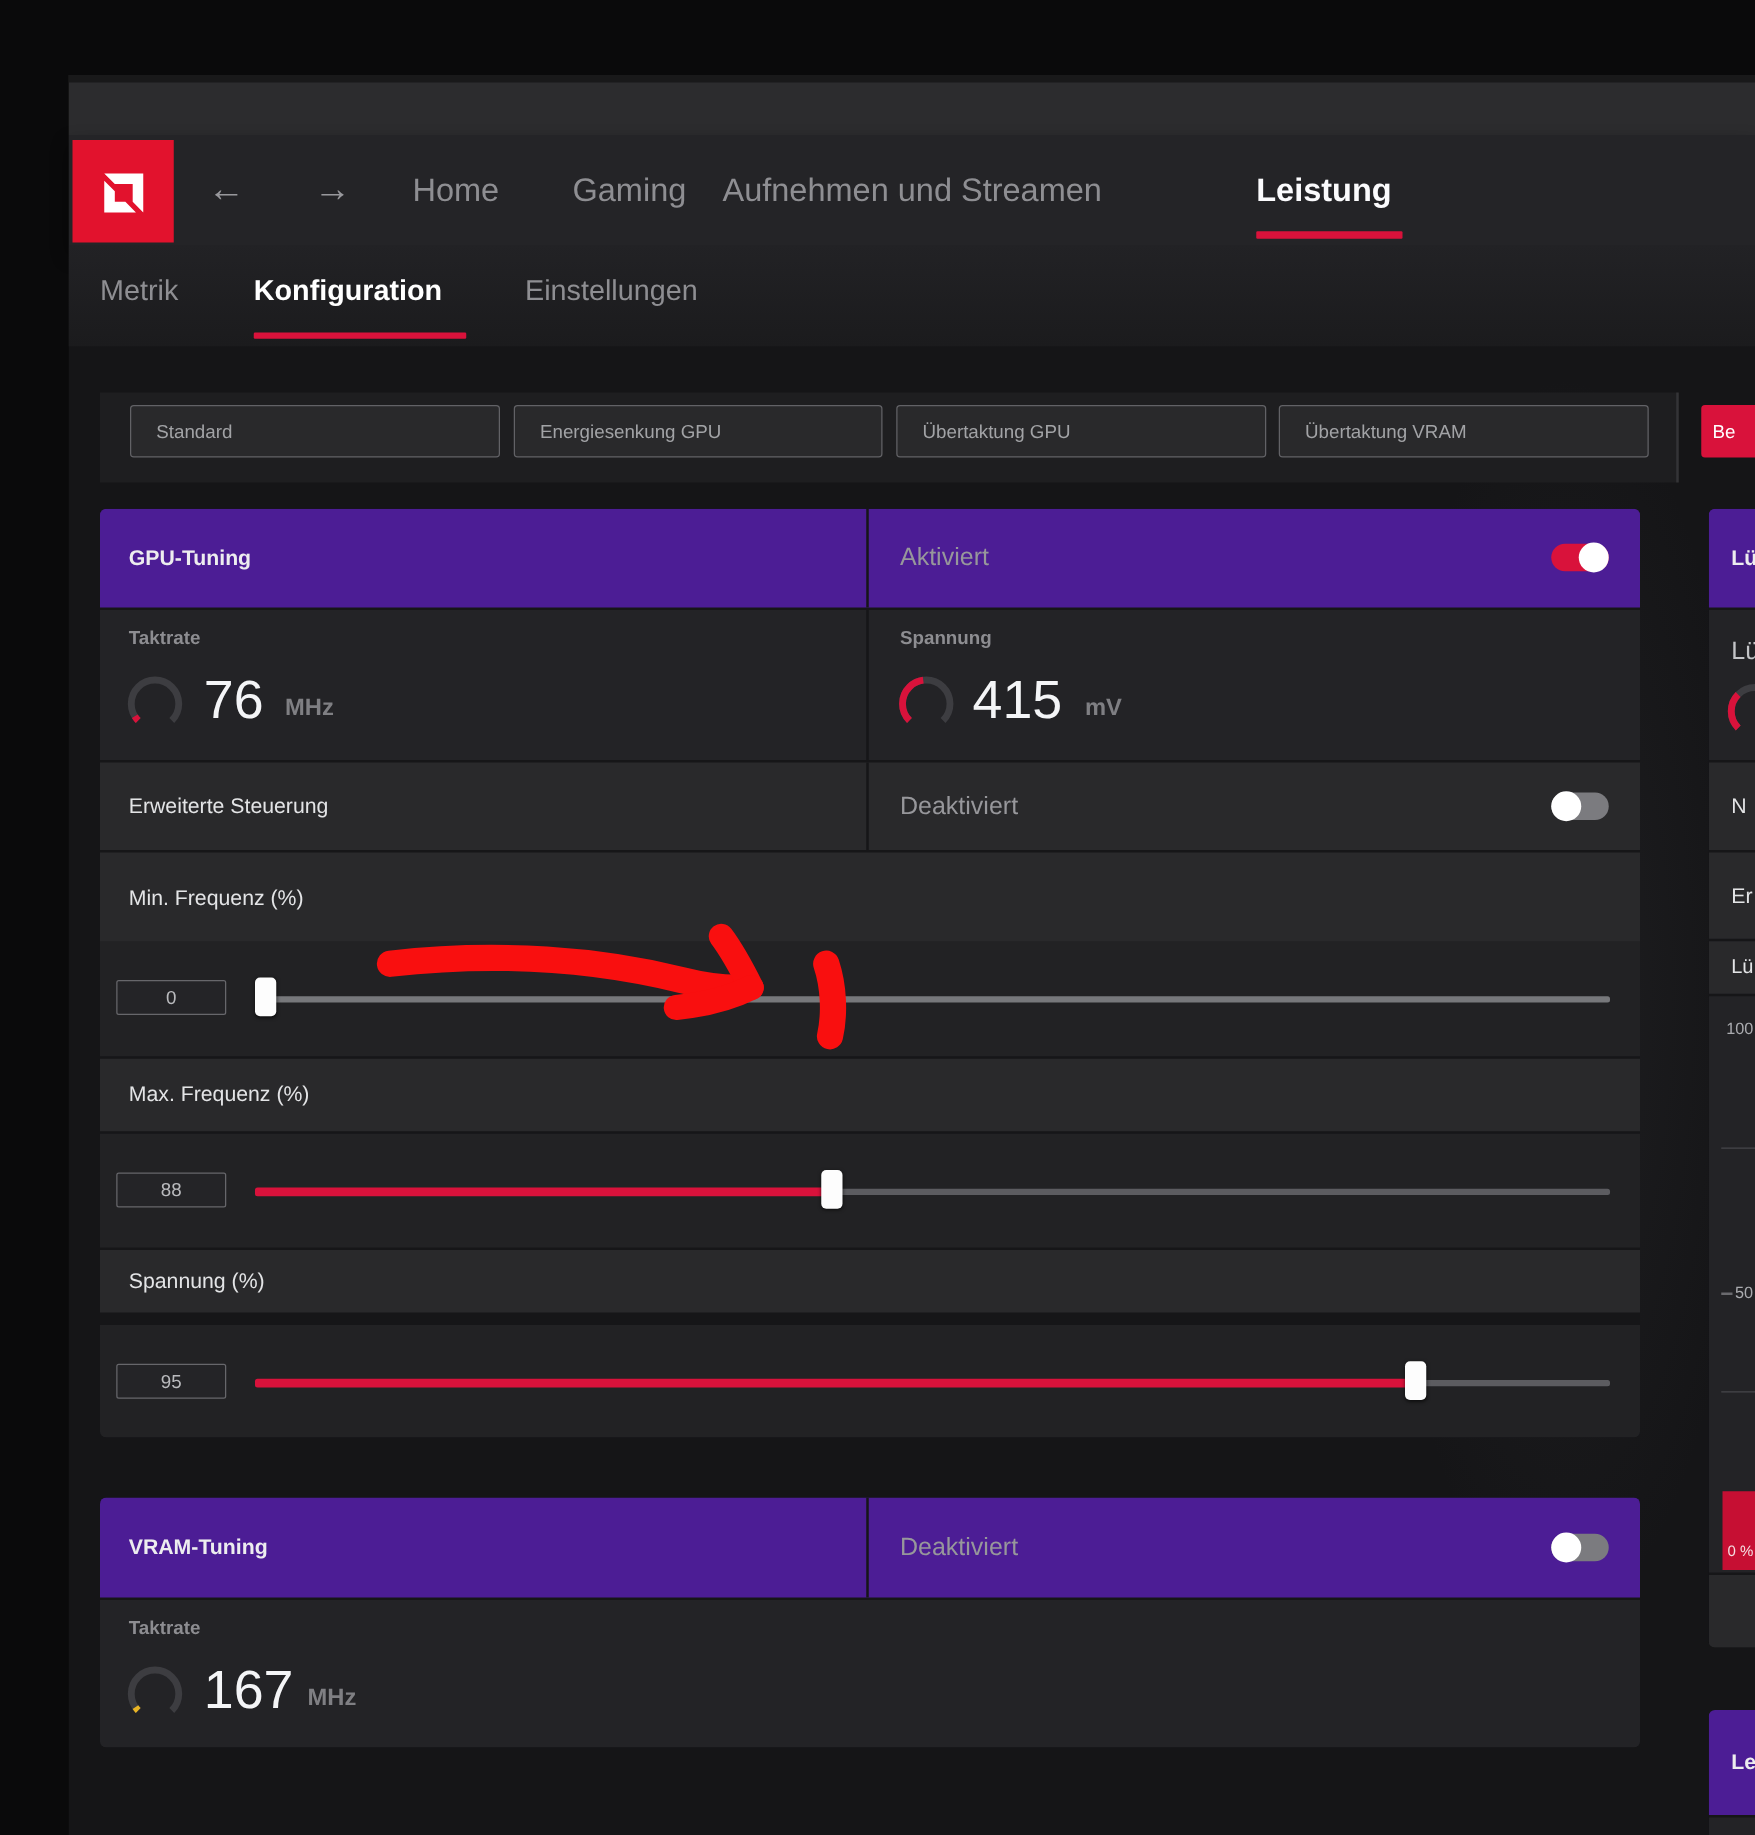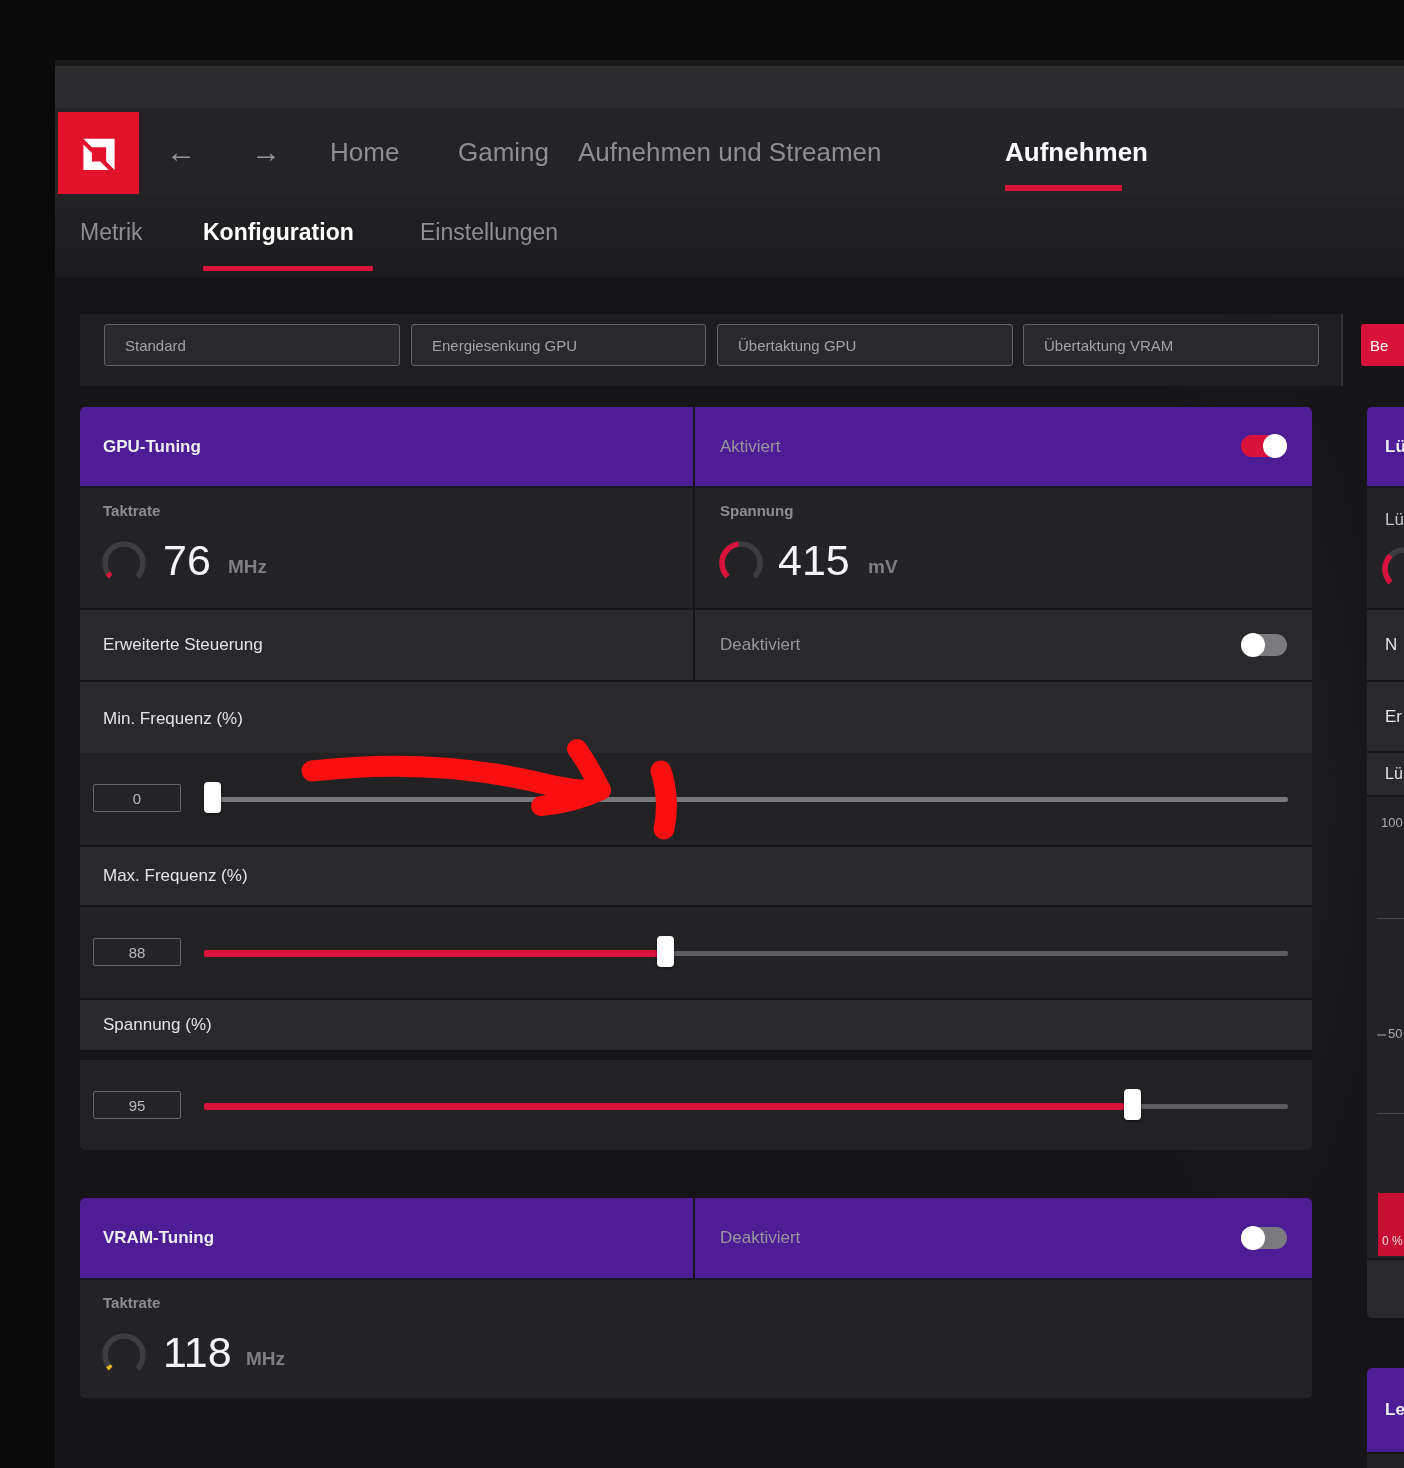--- a/index.html
+++ b/index.html
@@ -32,21 +32,21 @@
 
   
   .panel{background:#161618;border-radius:5px;overflow:hidden;}
   .row{position:absolute;left:0;width:100%;}
   .bg-header{background:#4c1d95;} .bg-gauge{background:#232326;}
   .bg-label{background:#29292b;}  .bg-slider{background:#222224;}
   .vdiv{position:absolute;top:0;width:2px;height:100%;background:#161618;}
   .cell-text{position:absolute;top:0;height:100%;display:flex;align-items:center;}
   .lbl-bold{font-size:17px;font-weight:bold;color:#ededef;}
   .lbl-white{font-size:17px;color:#e3e4e6;}
-  .lbl-gray{font-size:17px;color:#97979b;}
+  .lbl-gray{font-size:20px;color:#97979b;}
   .small-bold{font-size:15px;font-weight:bold;color:#8d8d91;}
   .num{font-size:43px;color:#f4f5f7;}
   .unit{font-size:19px;font-weight:bold;color:#7f7f83;}
 
   
   .toggle{position:absolute;width:46px;height:22px;border-radius:12px;}
   .toggle .knob{position:absolute;top:-1px;width:24px;height:24px;border-radius:50%;background:#ffffff;}
   .toggle.toggle-on{background:#d9123b;} .toggle.toggle-on .knob{right:0;}
   .toggle.toggle-off{background:#7b7b7f;} .toggle.toggle-off .knob{left:0;}
 
@@ -82,21 +82,21 @@
     <svg width="52" height="52" viewBox="0 0 40 40">
       <path d="M8 9 H32 V33 L25.5 26.5 V15.5 H14.5 Z" fill="#ffffff"></path>
       <path d="M8 13.5 L14.5 20 V26.5 H21 L27.5 33 H8 Z" fill="#ffffff"></path>
     </svg>
   </div>
   <div class="abs nav-arrow" style="left:166px;">←</div>
   <div class="abs nav-arrow" style="left:251px;">→</div>
   <div class="abs nav-item" style="left:330px;">Home</div>
   <div class="abs nav-item" style="left:458px;">Gaming</div>
   <div class="abs nav-item" style="left:578px;">Aufnehmen und Streamen</div>
-  <div class="abs nav-item active" style="left:1005px;">Aufnehmen</div>
+  <div class="abs nav-item active" style="left:1005px;">Leistung</div>
   <div class="abs nav-underline" style="left:1005px;top:185px;width:117px;background:#d9123b;"></div>
 
   <div class="abs subnav"></div>
   <div class="abs subnav-item" style="left:80px;">Metrik</div>
   <div class="abs subnav-item active" style="left:203px;">Konfiguration</div>
   <div class="abs nav-underline" style="left:203px;top:266px;width:170px;height:5px;background:#d9123b;"></div>
   <div class="abs subnav-item" style="left:420px;">Einstellungen</div>
 
   <div class="abs content-glow"></div>
 
@@ -185,21 +185,21 @@
       <div class="toggle toggle-off" style="left:1161px;top:29px;">
           <div class="knob"></div>
         </div>
     </div>
     <div class="row bg-gauge" style="top:82px;height:118px;">
       <span class="abs small-bold" style="left:23px;top:14px;">Taktrate</span>
       <svg class="gauge" style="left:21px;top:52px;" viewBox="0 0 46 46">
         <path class="g-bg" d="M9.57 36.43 A19 19 0 1 1 36.43 36.43"></path>
         <path class="g-val" d="M9.57 36.43 A19 19 0 1 1 36.43 36.43" stroke-dasharray="3.582489013671875 89.56222534179688" style="stroke: rgb(232, 180, 37);"></path>
       </svg>
-      <span class="abs num" style="left:83px;top:48px;">118</span>
+      <span class="abs num" style="left:83px;top:48px;">167</span>
       <span class="abs unit" style="left:166px;top:68px;">MHz</span>
     </div>
   </div>
 
   <div class="abs panel" style="left:1367px;top:407px;width:420px;height:911px;border-radius:5px 0 0 5px;">
     <div class="row bg-header" style="top:0;height:79px;">
       <span class="cell-text lbl-bold" style="left:18px;">Lü</span>
     </div>
     <div class="row bg-gauge" style="top:81px;height:120px;">
       <span class="abs lbl-gray" style="left:18px;top:22px;color:#c3c4c7;">Lü</span>

